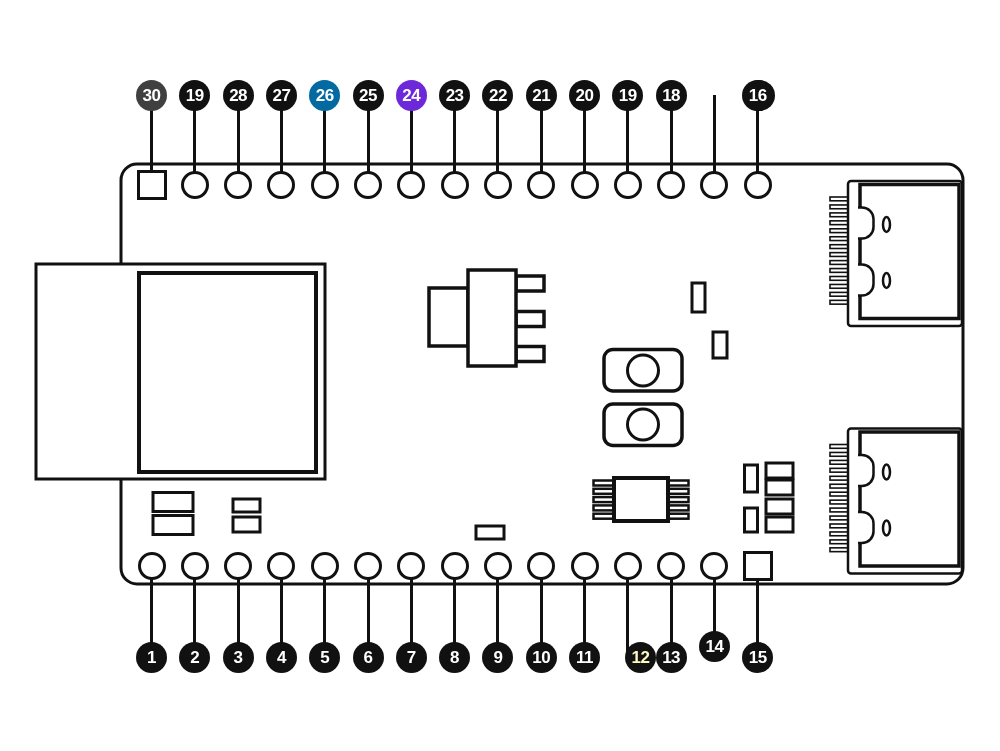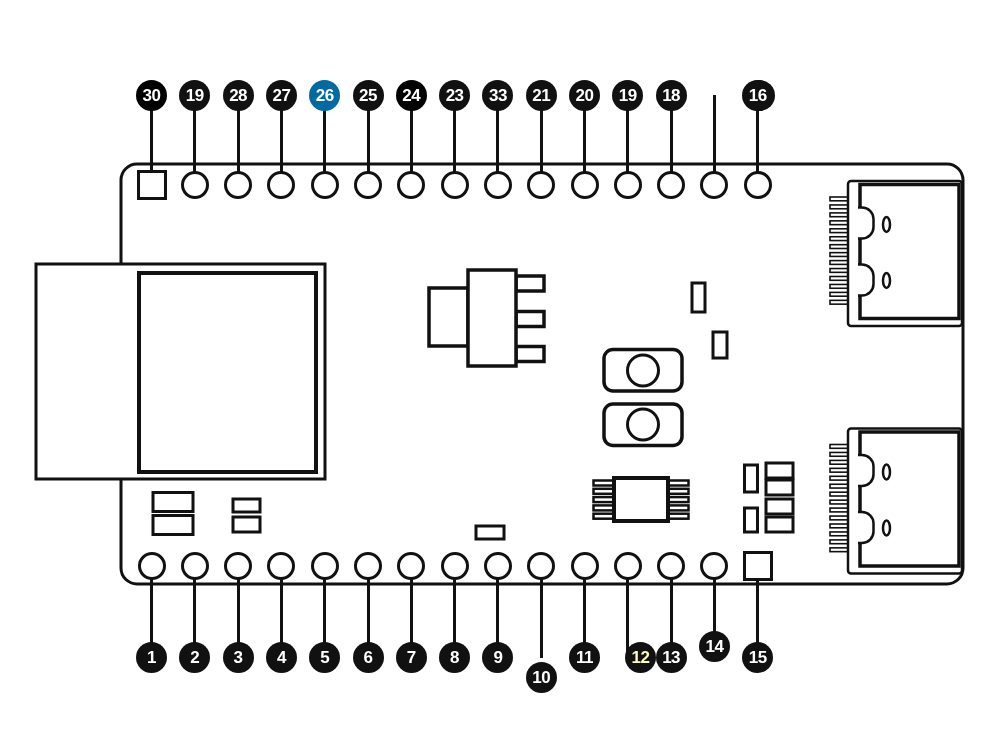--- a/index.html
+++ b/index.html
@@ -115,45 +115,45 @@
       <path d="M858,264.5 h4 a11.5,11.5 0 0 1 11.5,11.5 v8 a11.5,11.5 0 0 1 -11.5,11.5 h-4" class="stroke" stroke-width="2.5"></path>
       <ellipse cx="886.5" cy="224.5" rx="3.5" ry="7.5" class="stroke-nf" stroke-width="2.5"></ellipse>
       <ellipse cx="886.5" cy="280.5" rx="3.5" ry="7.5" class="stroke-nf" stroke-width="2.5"></ellipse>
     </g>
     <use href="#usb-conn" transform="translate(0,247.5)"></use>
   </svg>
 
   <div id="pins">
       <div class="pin-line" style="left: 150px; top: 95px; height: 89.5px;"></div>
       <div class="pin-pad square" style="left: 136.5px; top: 169.5px;"></div>
-      <div class="pin-badge" style="left: 136px; top: 79.5px; background: #000000; color: rgb(255, 255, 255);">30</div>
+      <div class="pin-badge" style="left: 136px; top: 79.5px; background: #404040; color: rgb(255, 255, 255);">30</div>
       <div class="pin-line" style="left: 193.3px; top: 95px; height: 89.5px;"></div>
       <div class="pin-pad" style="left: 180.8px; top: 170.5px;"></div>
       <div class="pin-badge" style="left: 179.3px; top: 79.5px; background: rgb(17, 17, 17); color: rgb(255, 255, 255);">19</div>
       <div class="pin-line" style="left: 236.6px; top: 95px; height: 89.5px;"></div>
       <div class="pin-pad" style="left: 224.1px; top: 170.5px;"></div>
       <div class="pin-badge" style="left: 222.6px; top: 79.5px; background: rgb(17, 17, 17); color: rgb(255, 255, 255);">28</div>
       <div class="pin-line" style="left: 279.9px; top: 95px; height: 89.5px;"></div>
       <div class="pin-pad" style="left: 267.4px; top: 170.5px;"></div>
       <div class="pin-badge" style="left: 265.9px; top: 79.5px; background: rgb(17, 17, 17); color: rgb(255, 255, 255);">27</div>
       <div class="pin-line" style="left: 323.2px; top: 95px; height: 89.5px;"></div>
       <div class="pin-pad" style="left: 310.7px; top: 170.5px;"></div>
       <div class="pin-badge" style="left: 309.2px; top: 79.5px; background: #0369a1; color: rgb(255, 255, 255);">26</div>
       <div class="pin-line" style="left: 366.5px; top: 95px; height: 89.5px;"></div>
       <div class="pin-pad" style="left: 354px; top: 170.5px;"></div>
       <div class="pin-badge" style="left: 352.5px; top: 79.5px; background: rgb(17, 17, 17); color: rgb(255, 255, 255);">25</div>
       <div class="pin-line" style="left: 409.8px; top: 95px; height: 89.5px;"></div>
       <div class="pin-pad" style="left: 397.3px; top: 170.5px;"></div>
-      <div class="pin-badge" style="left: 395.8px; top: 79.5px; background: #000000; color: rgb(255, 255, 255);">24</div>
+      <div class="pin-badge" style="left: 395.8px; top: 79.5px; background: #6d28d9; color: rgb(255, 255, 255);">24</div>
       <div class="pin-line" style="left: 453.1px; top: 95px; height: 89.5px;"></div>
       <div class="pin-pad" style="left: 440.6px; top: 170.5px;"></div>
       <div class="pin-badge" style="left: 439.1px; top: 79.5px; background: rgb(17, 17, 17); color: rgb(255, 255, 255);">23</div>
       <div class="pin-line" style="left: 496.4px; top: 95px; height: 89.5px;"></div>
       <div class="pin-pad" style="left: 483.9px; top: 170.5px;"></div>
-      <div class="pin-badge" style="left: 482.4px; top: 79.5px; background: rgb(17, 17, 17); color: rgb(255, 255, 255);">33</div>
+      <div class="pin-badge" style="left: 482.4px; top: 79.5px; background: rgb(17, 17, 17); color: rgb(255, 255, 255);">22</div>
       <div class="pin-line" style="left: 539.7px; top: 95px; height: 89.5px;"></div>
       <div class="pin-pad" style="left: 527.2px; top: 170.5px;"></div>
       <div class="pin-badge" style="left: 525.7px; top: 79.5px; background: rgb(17, 17, 17); color: rgb(255, 255, 255);">21</div>
       <div class="pin-line" style="left: 583px; top: 95px; height: 89.5px;"></div>
       <div class="pin-pad" style="left: 570.5px; top: 170.5px;"></div>
       <div class="pin-badge" style="left: 569px; top: 79.5px; background: rgb(17, 17, 17); color: rgb(255, 255, 255);">20</div>
       <div class="pin-line" style="left: 626.3px; top: 95px; height: 89.5px;"></div>
       <div class="pin-pad" style="left: 613.8px; top: 170.5px;"></div>
       <div class="pin-badge" style="left: 612.3px; top: 79.5px; background: rgb(17, 17, 17); color: rgb(255, 255, 255);">19</div>
       <div class="pin-line" style="left: 669.6px; top: 95px; height: 89.5px;"></div>
@@ -187,21 +187,21 @@
       <div class="pin-pad" style="left: 397.3px; top: 552px;"></div>
       <div class="pin-badge" style="left: 395.8px; top: 642px; background: rgb(17, 17, 17); color: rgb(255, 255, 255);">7</div>
       <div class="pin-line" style="left: 453.1px; top: 566px; height: 91.5px;"></div>
       <div class="pin-pad" style="left: 440.6px; top: 552px;"></div>
       <div class="pin-badge" style="left: 439.1px; top: 642px; background: rgb(17, 17, 17); color: rgb(255, 255, 255);">8</div>
       <div class="pin-line" style="left: 496.4px; top: 566px; height: 91.5px;"></div>
       <div class="pin-pad" style="left: 483.9px; top: 552px;"></div>
       <div class="pin-badge" style="left: 482.4px; top: 642px; background: rgb(17, 17, 17); color: rgb(255, 255, 255);">9</div>
       <div class="pin-line" style="left: 539.7px; top: 566px; height: 91.5px;"></div>
       <div class="pin-pad" style="left: 527.2px; top: 552px;"></div>
-      <div class="pin-badge" style="left: 525.7px; top: 662px; background: rgb(17, 17, 17); color: rgb(255, 255, 255);">10</div>
+      <div class="pin-badge" style="left: 525.7px; top: 642px; background: rgb(17, 17, 17); color: rgb(255, 255, 255);">10</div>
       <div class="pin-line" style="left: 583px; top: 566px; height: 91.5px;"></div>
       <div class="pin-pad" style="left: 570.5px; top: 552px;"></div>
       <div class="pin-badge" style="left: 569px; top: 642px; background: rgb(17, 17, 17); color: rgb(255, 255, 255);">11</div>
       <div class="pin-line" style="left: 626.3px; top: 566px; height: 91.5px;"></div>
       <div class="pin-pad" style="left: 613.8px; top: 552px;"></div>
       <div class="pin-badge" style="left: 625px; top: 642px; background: rgb(17, 17, 17); color: #fef9c3;">12</div>
       <div class="pin-line" style="left: 669.6px; top: 566px; height: 91.5px;"></div>
       <div class="pin-pad" style="left: 657.1px; top: 552px;"></div>
       <div class="pin-badge" style="left: 655.6px; top: 642px; background: rgb(17, 17, 17); color: rgb(255, 255, 255);">13</div>
       <div class="pin-line" style="left: 712.9px; top: 566px; height: 91.5px;"></div>

